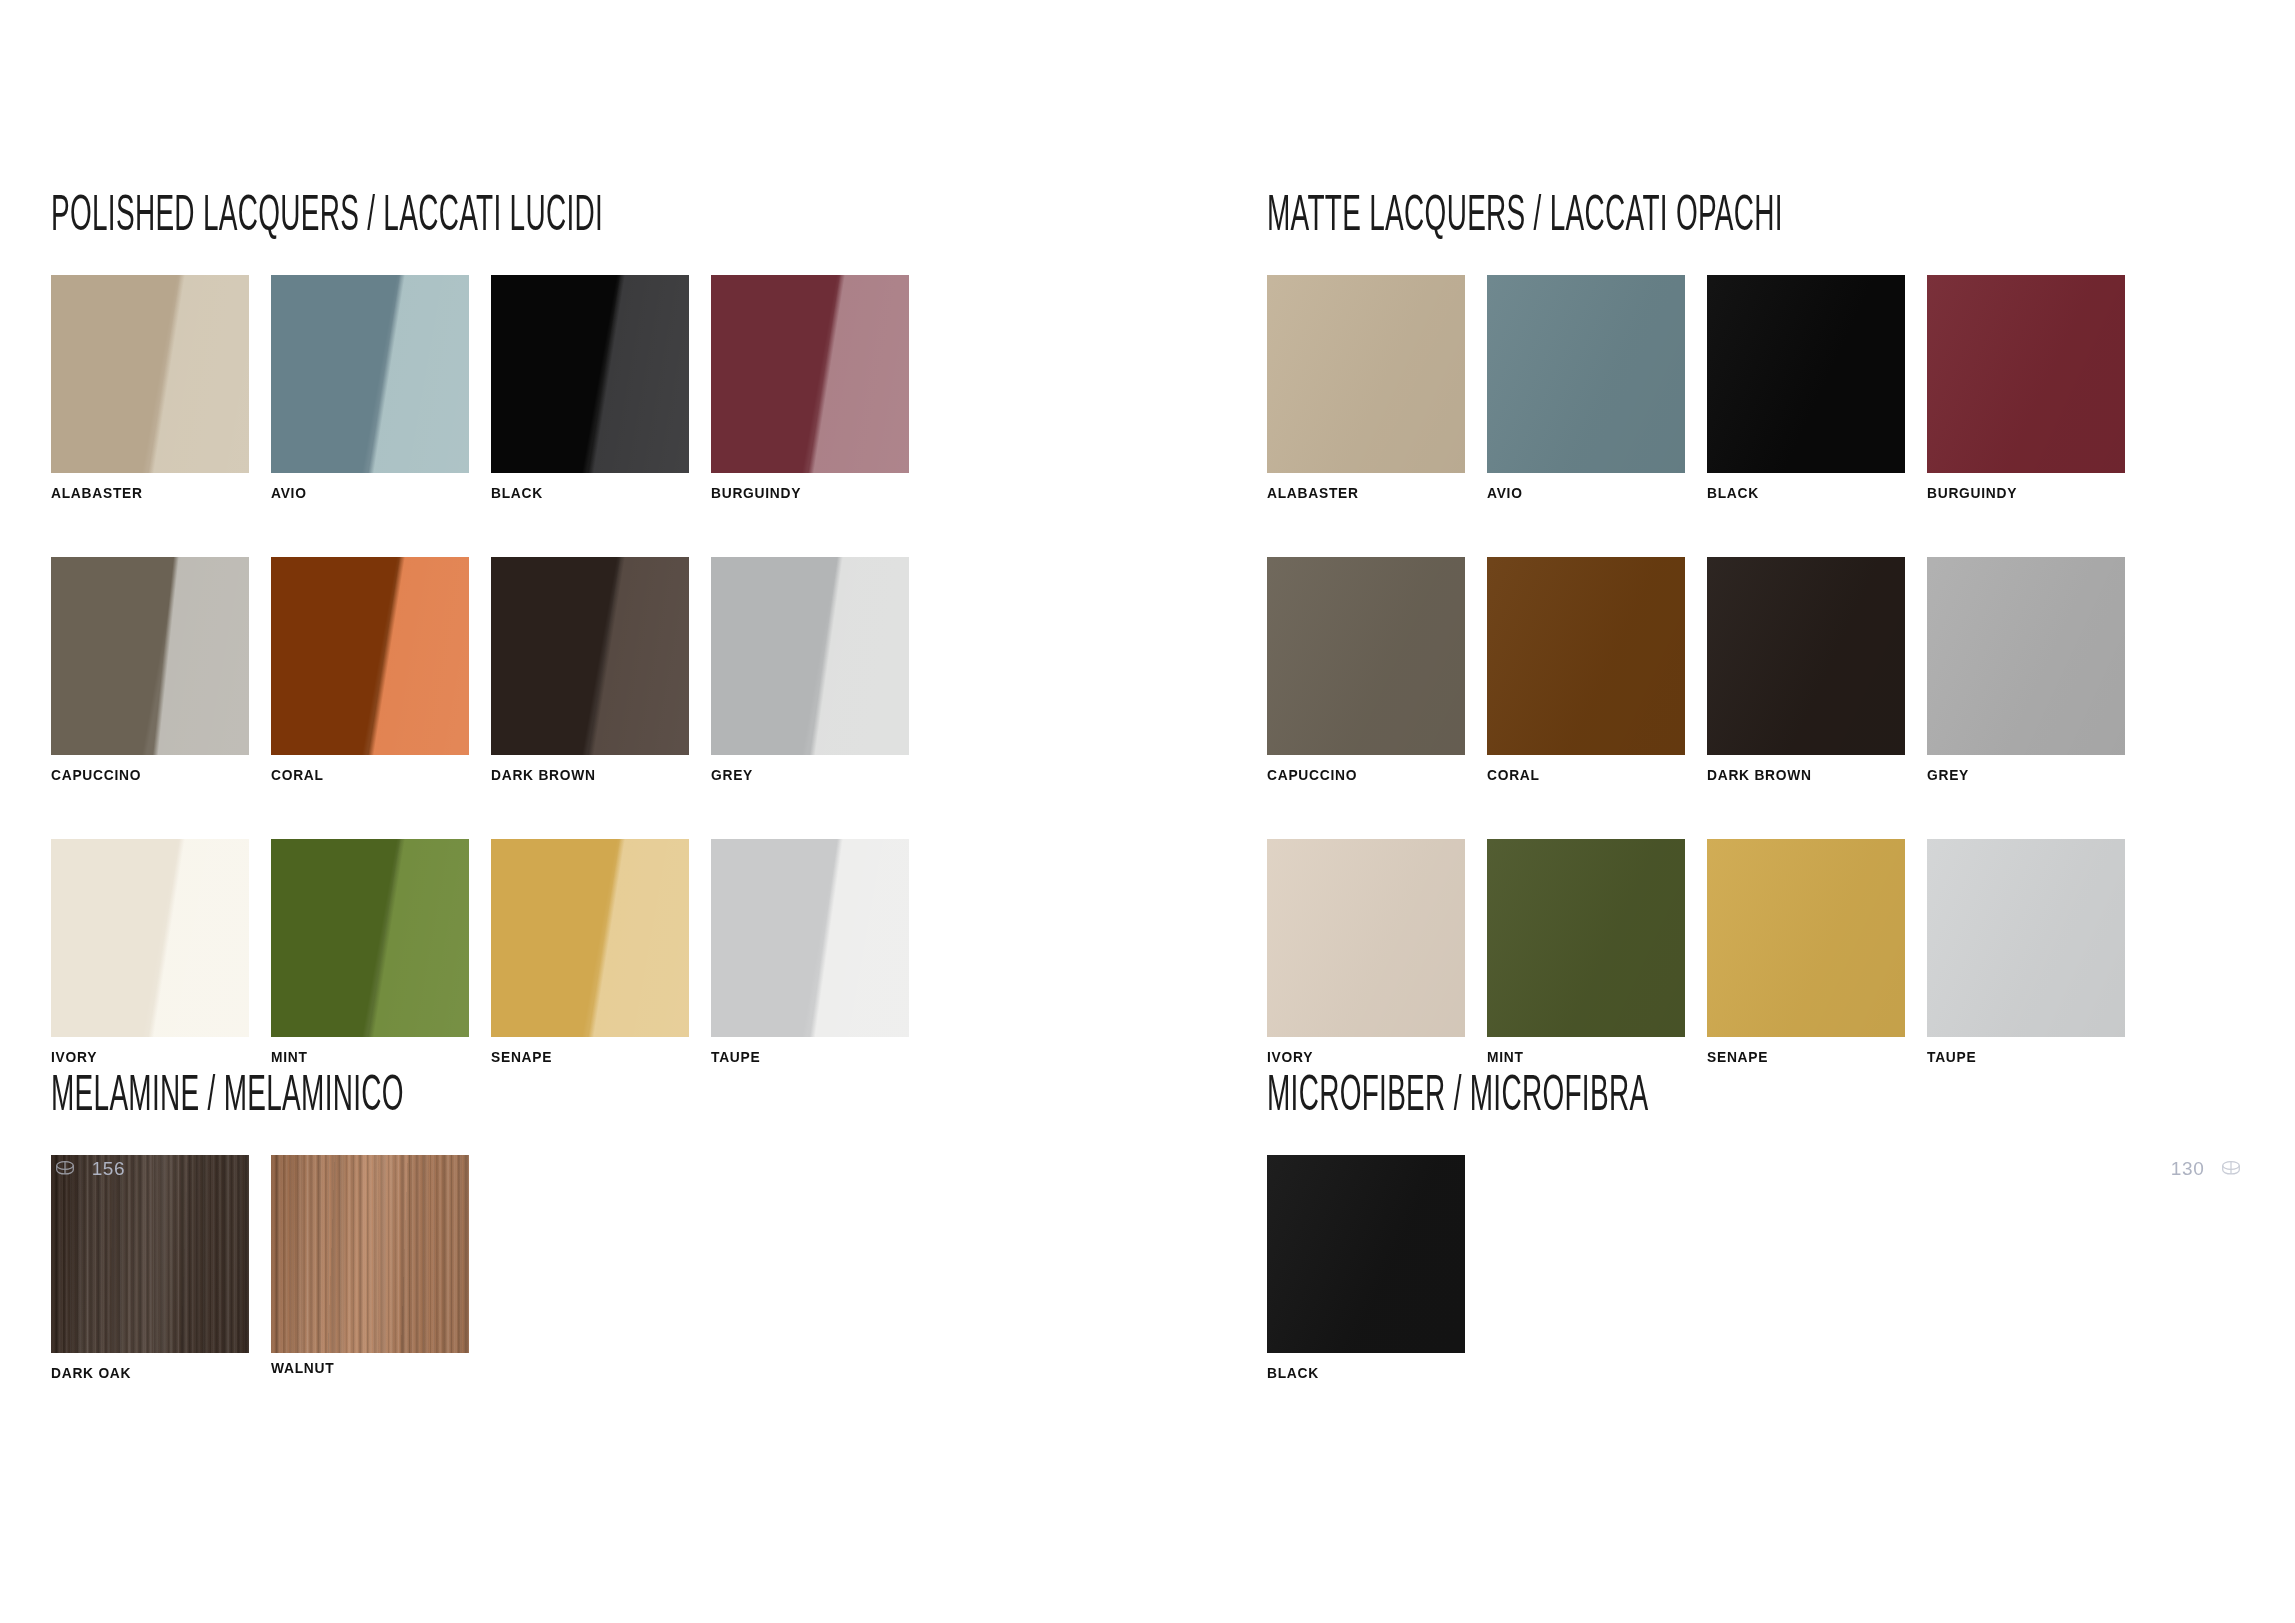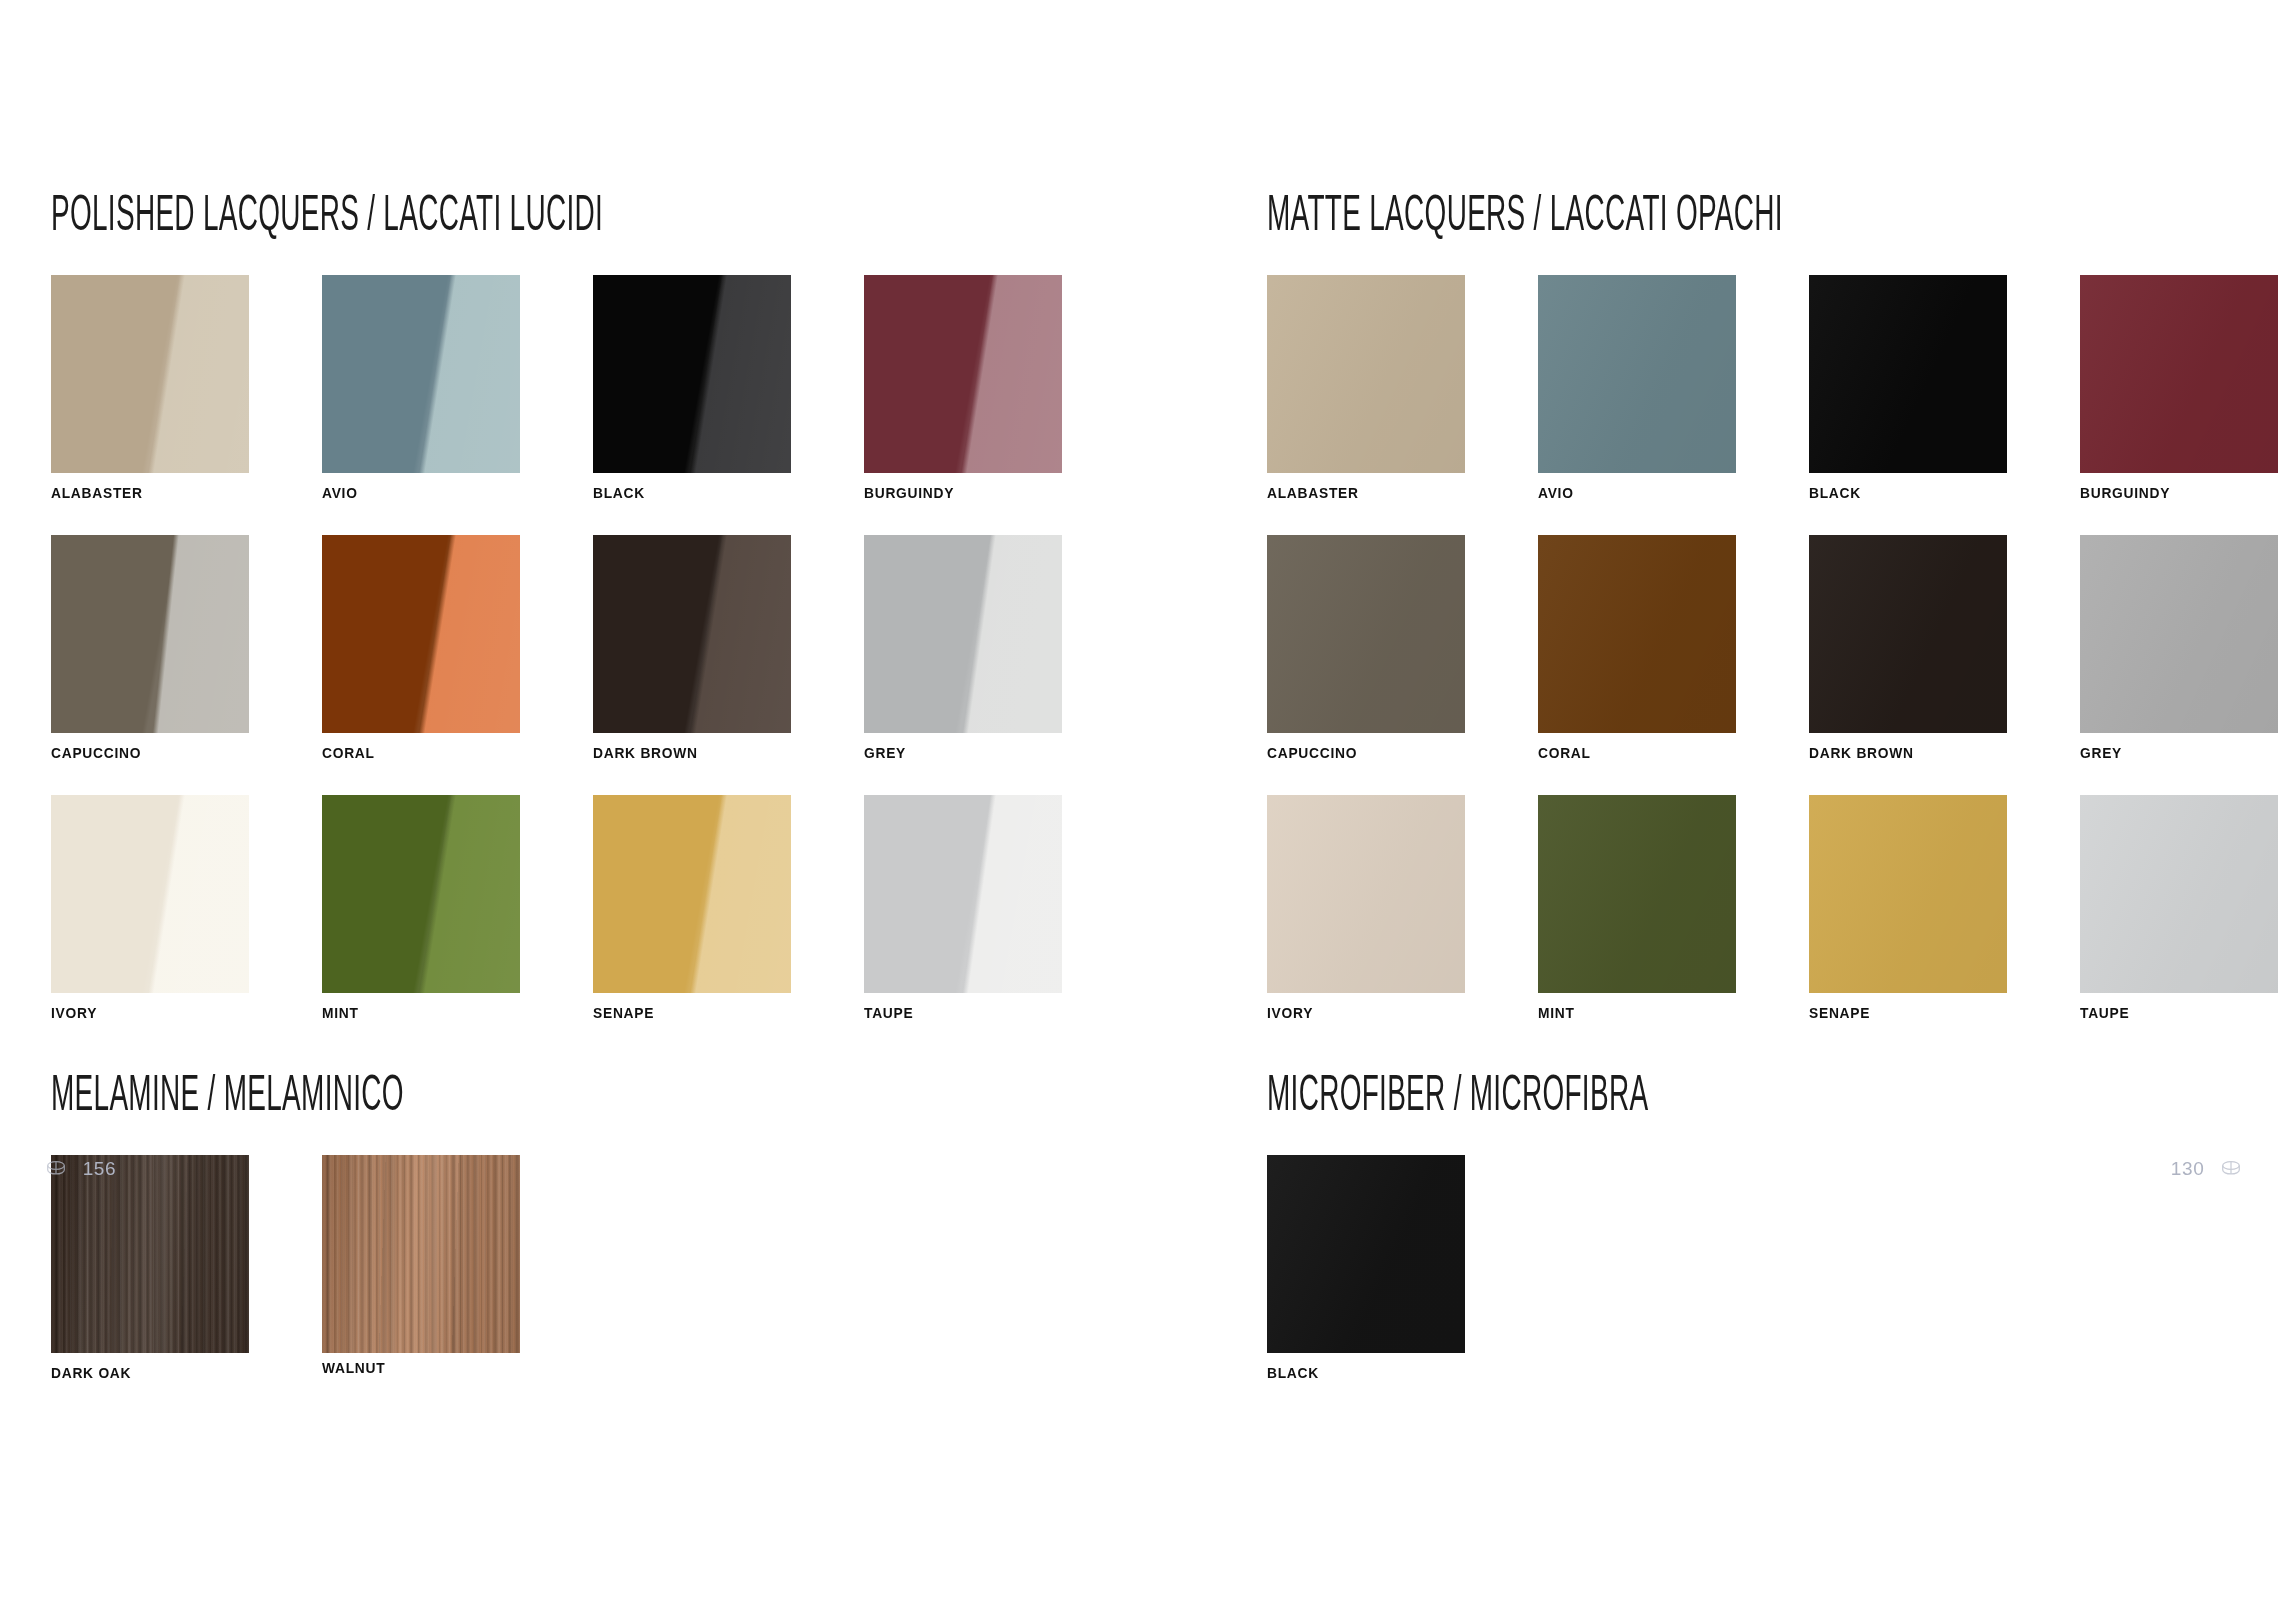--- a/index.html
+++ b/index.html
@@ -47,20 +47,21 @@
     position: absolute;
     width: 1084px;
   }
 
   
   .swatch-grid {
     display: grid;
     grid-template-columns: repeat(4, 198px);
     column-gap: 73px;
     row-gap: 0;
+    gap: 22px;
   }
 
   .swatch-cell {
     width: 198px;
     height: 260px;
     position: relative;
   }
 
   .swatch {
     width: 198px;
@@ -169,21 +170,21 @@
     position: absolute;
     bottom: 24px;
     display: flex;
     align-items: center;
     gap: 14.7px;
     font-family: "Liberation Sans", sans-serif;
     font-size: 19px;
     letter-spacing: 0.6px;
     color: #aeb3c2;
   }
-  .footer-item.left  { left: 44px; text-align: center; }
+  .footer-item.left  { left: 53px; text-align: center; }
   .footer-item.right { right: 53px; flex-direction: row-reverse; }
 
   .brand-mark { width: 24px; height: 18.4px; display: block; opacity: 0.75; }
   .brand-mark.flip { transform: scaleX(-1); }
 </style>
 </head>
 <body>
 
 <div class="page">
 

